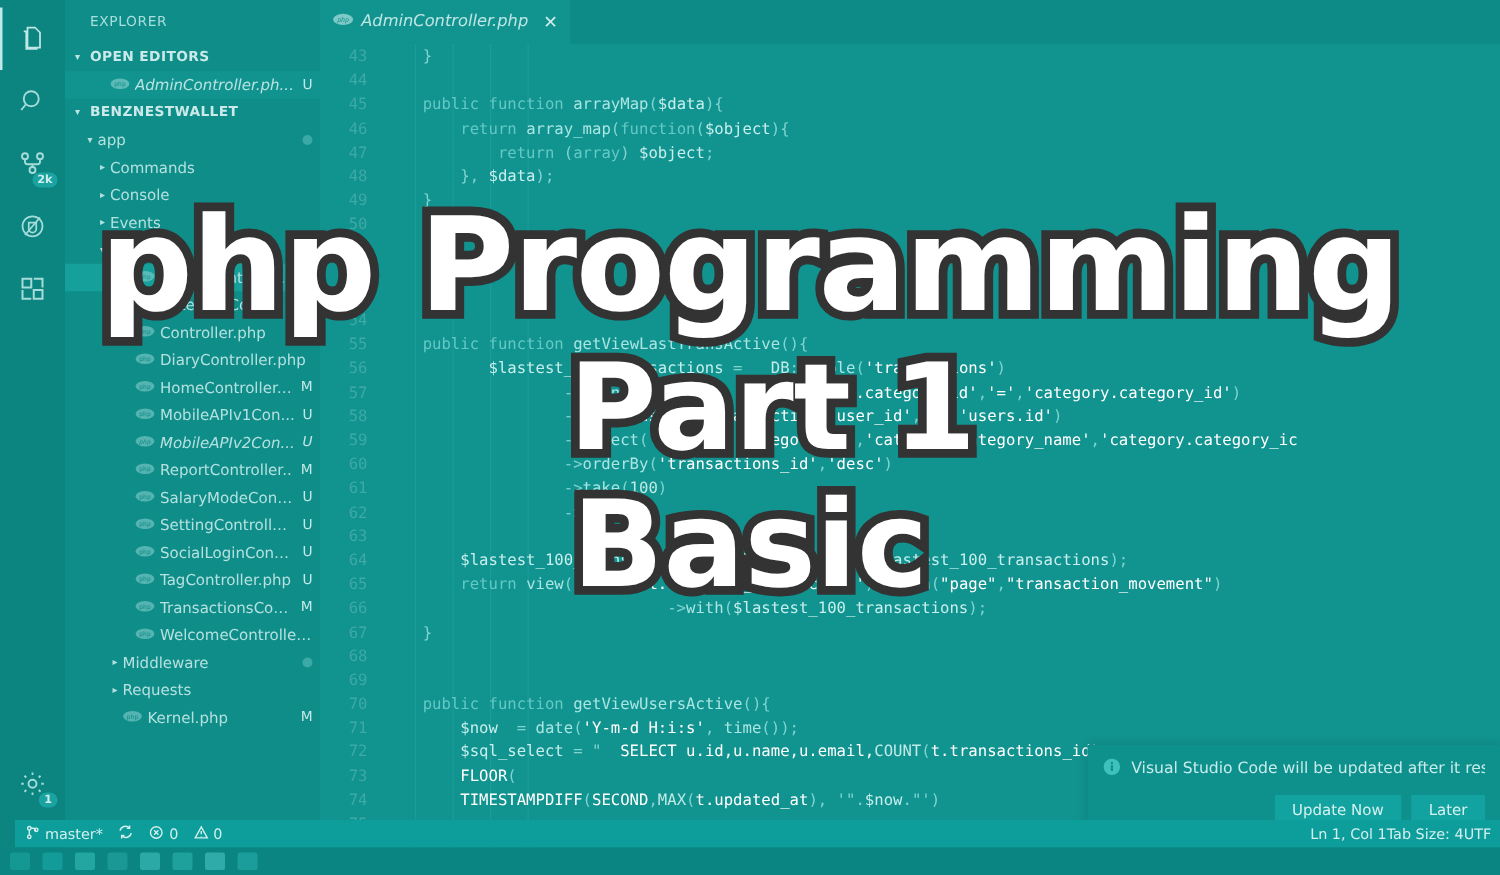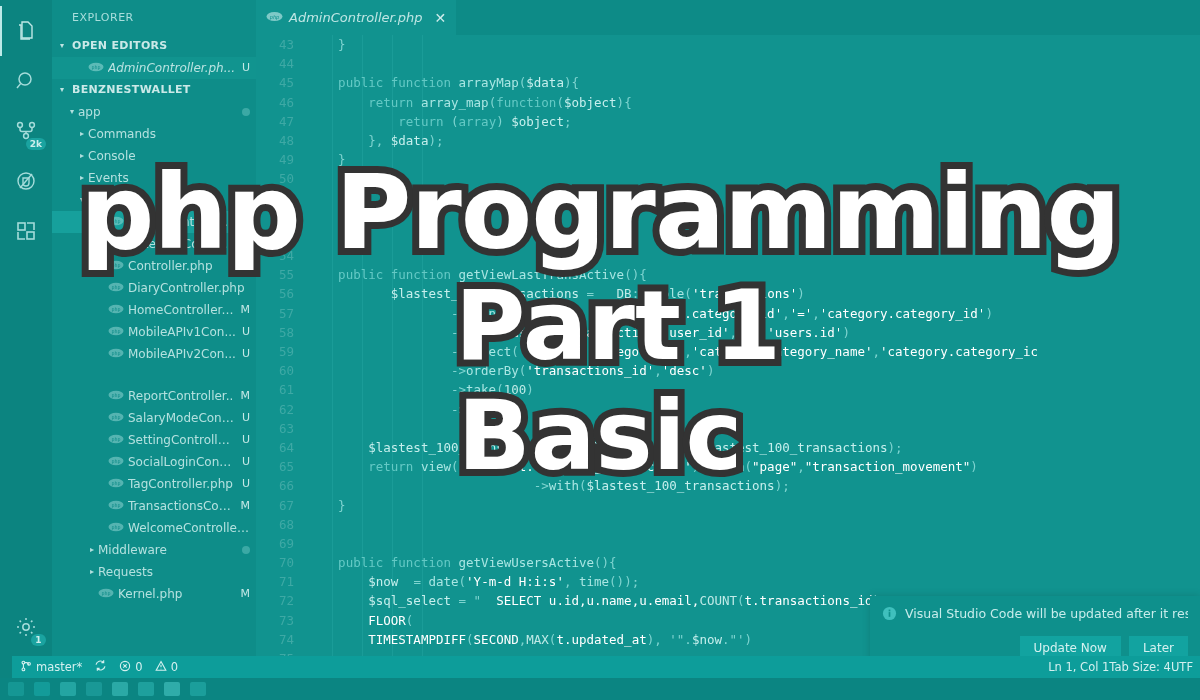--- a/index.html
+++ b/index.html
@@ -350,30 +350,30 @@
           </div>
           <div class="row" style="padding-left: 44px;">
             <span class="twisty"></span>
             <span class="php-ico"><svg width="16" height="10" viewBox="0 0 16 10">
                 <ellipse cx="8" cy="5" rx="7.5" ry="4.2" fill="#8fd4d2"></ellipse>
                 <text x="8" y="7" font-size="5" text-anchor="middle" fill="#0e8d89" font-family="monospace">php</text>
               </svg></span>
             <span class="fname folder-label">MobileAPIv1Con...</span>
             <span class="badge">U</span>
           </div>
-          <div class="row" style="padding-left: 44px;">
+          <div class="row" style="padding-left: 44px; font-style: italic;">
             <span class="twisty"></span>
             <span class="php-ico"><svg width="16" height="10" viewBox="0 0 16 10">
                 <ellipse cx="8" cy="5" rx="7.5" ry="4.2" fill="#8fd4d2"></ellipse>
                 <text x="8" y="7" font-size="5" text-anchor="middle" fill="#0e8d89" font-family="monospace">php</text>
               </svg></span>
             <span class="fname folder-label">MobileAPIv2Con...</span>
             <span class="badge">U</span>
           </div>
-          <div class="row" style="padding-left: 44px; margin-top: 20px;">
+          <div class="row" style="padding-left: 44px;">
             <span class="twisty"></span>
             <span class="php-ico"><svg width="16" height="10" viewBox="0 0 16 10">
                 <ellipse cx="8" cy="5" rx="7.5" ry="4.2" fill="#8fd4d2"></ellipse>
                 <text x="8" y="7" font-size="5" text-anchor="middle" fill="#0e8d89" font-family="monospace">php</text>
               </svg></span>
             <span class="fname folder-label">ReportController..</span>
             <span class="badge">M</span>
           </div>
           <div class="row" style="padding-left: 44px;">
             <span class="twisty"></span>

